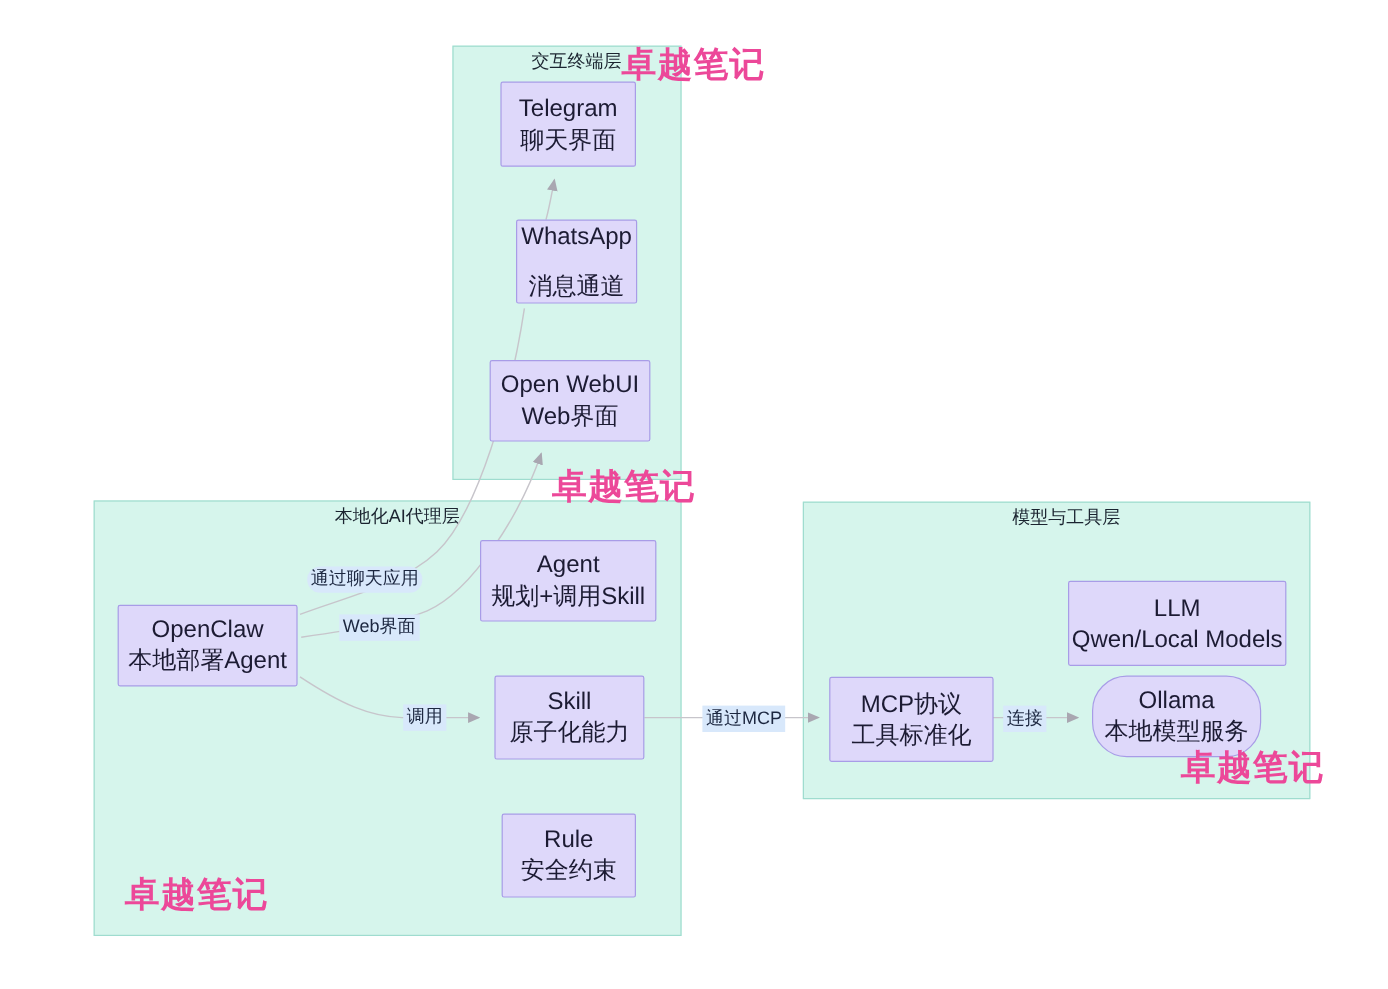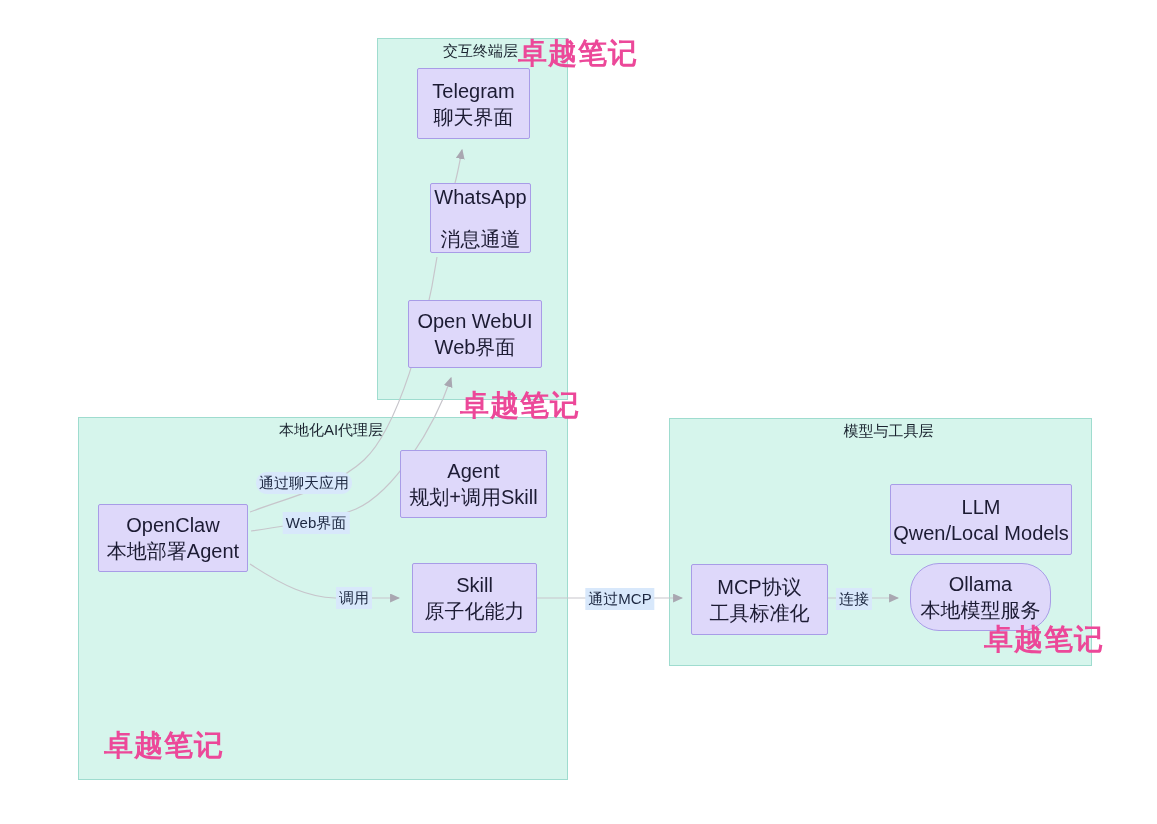--- a/index.html
+++ b/index.html
@@ -135,20 +135,24 @@
     <span>规划+调用Skill</span>
   </div>
   <div class="node" id="node-openclaw">
     <span>OpenClaw</span>
     <span>本地部署Agent</span>
   </div>
   <div class="node" id="node-skill">
     <span>Skill</span>
     <span>原子化能力</span>
   </div>
+  <div class="node" id="node-rule">
+    <span>Rule</span>
+    <span>安全约束</span>
+  </div>
   <div class="node" id="node-llm">
     <span>LLM</span>
     <span>Qwen/Local Models</span>
   </div>
   <div class="node" id="node-mcp">
     <span>MCP协议</span>
     <span>工具标准化</span>
   </div>
   <div class="node" id="node-ollama">
     <span>Ollama</span>

